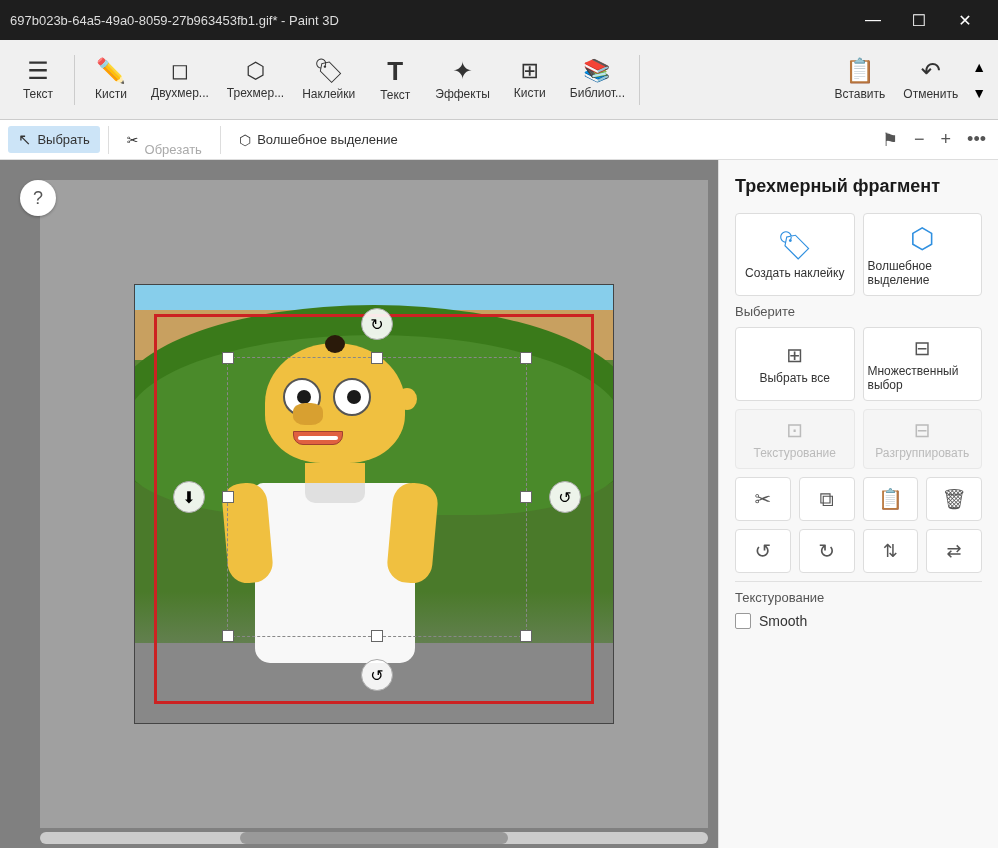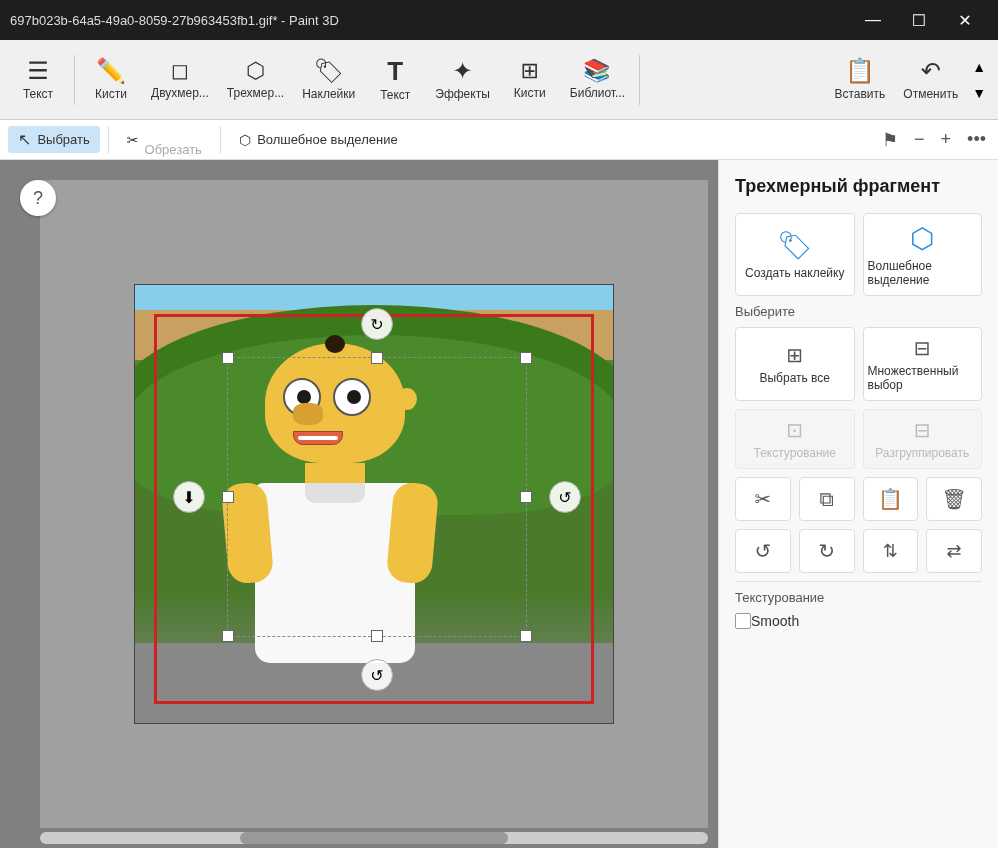--- a/index.html
+++ b/index.html
@@ -272,20 +272,21 @@
       align-items: center;
       justify-content: center;
       cursor: pointer;
       font-size: 20px;
       color: #555;
     }
 
     .smooth-row {
       display: flex;
       align-items: center;
+      gap: 8px;
       margin-top: 8px;
     }
     .smooth-checkbox {
       width: 16px; height: 16px;
       border: 1.5px solid #999;
       background: white;
       border-radius: 2px;
       cursor: pointer;
     }
     .smooth-label { font-size: 14px; color: #333; }

